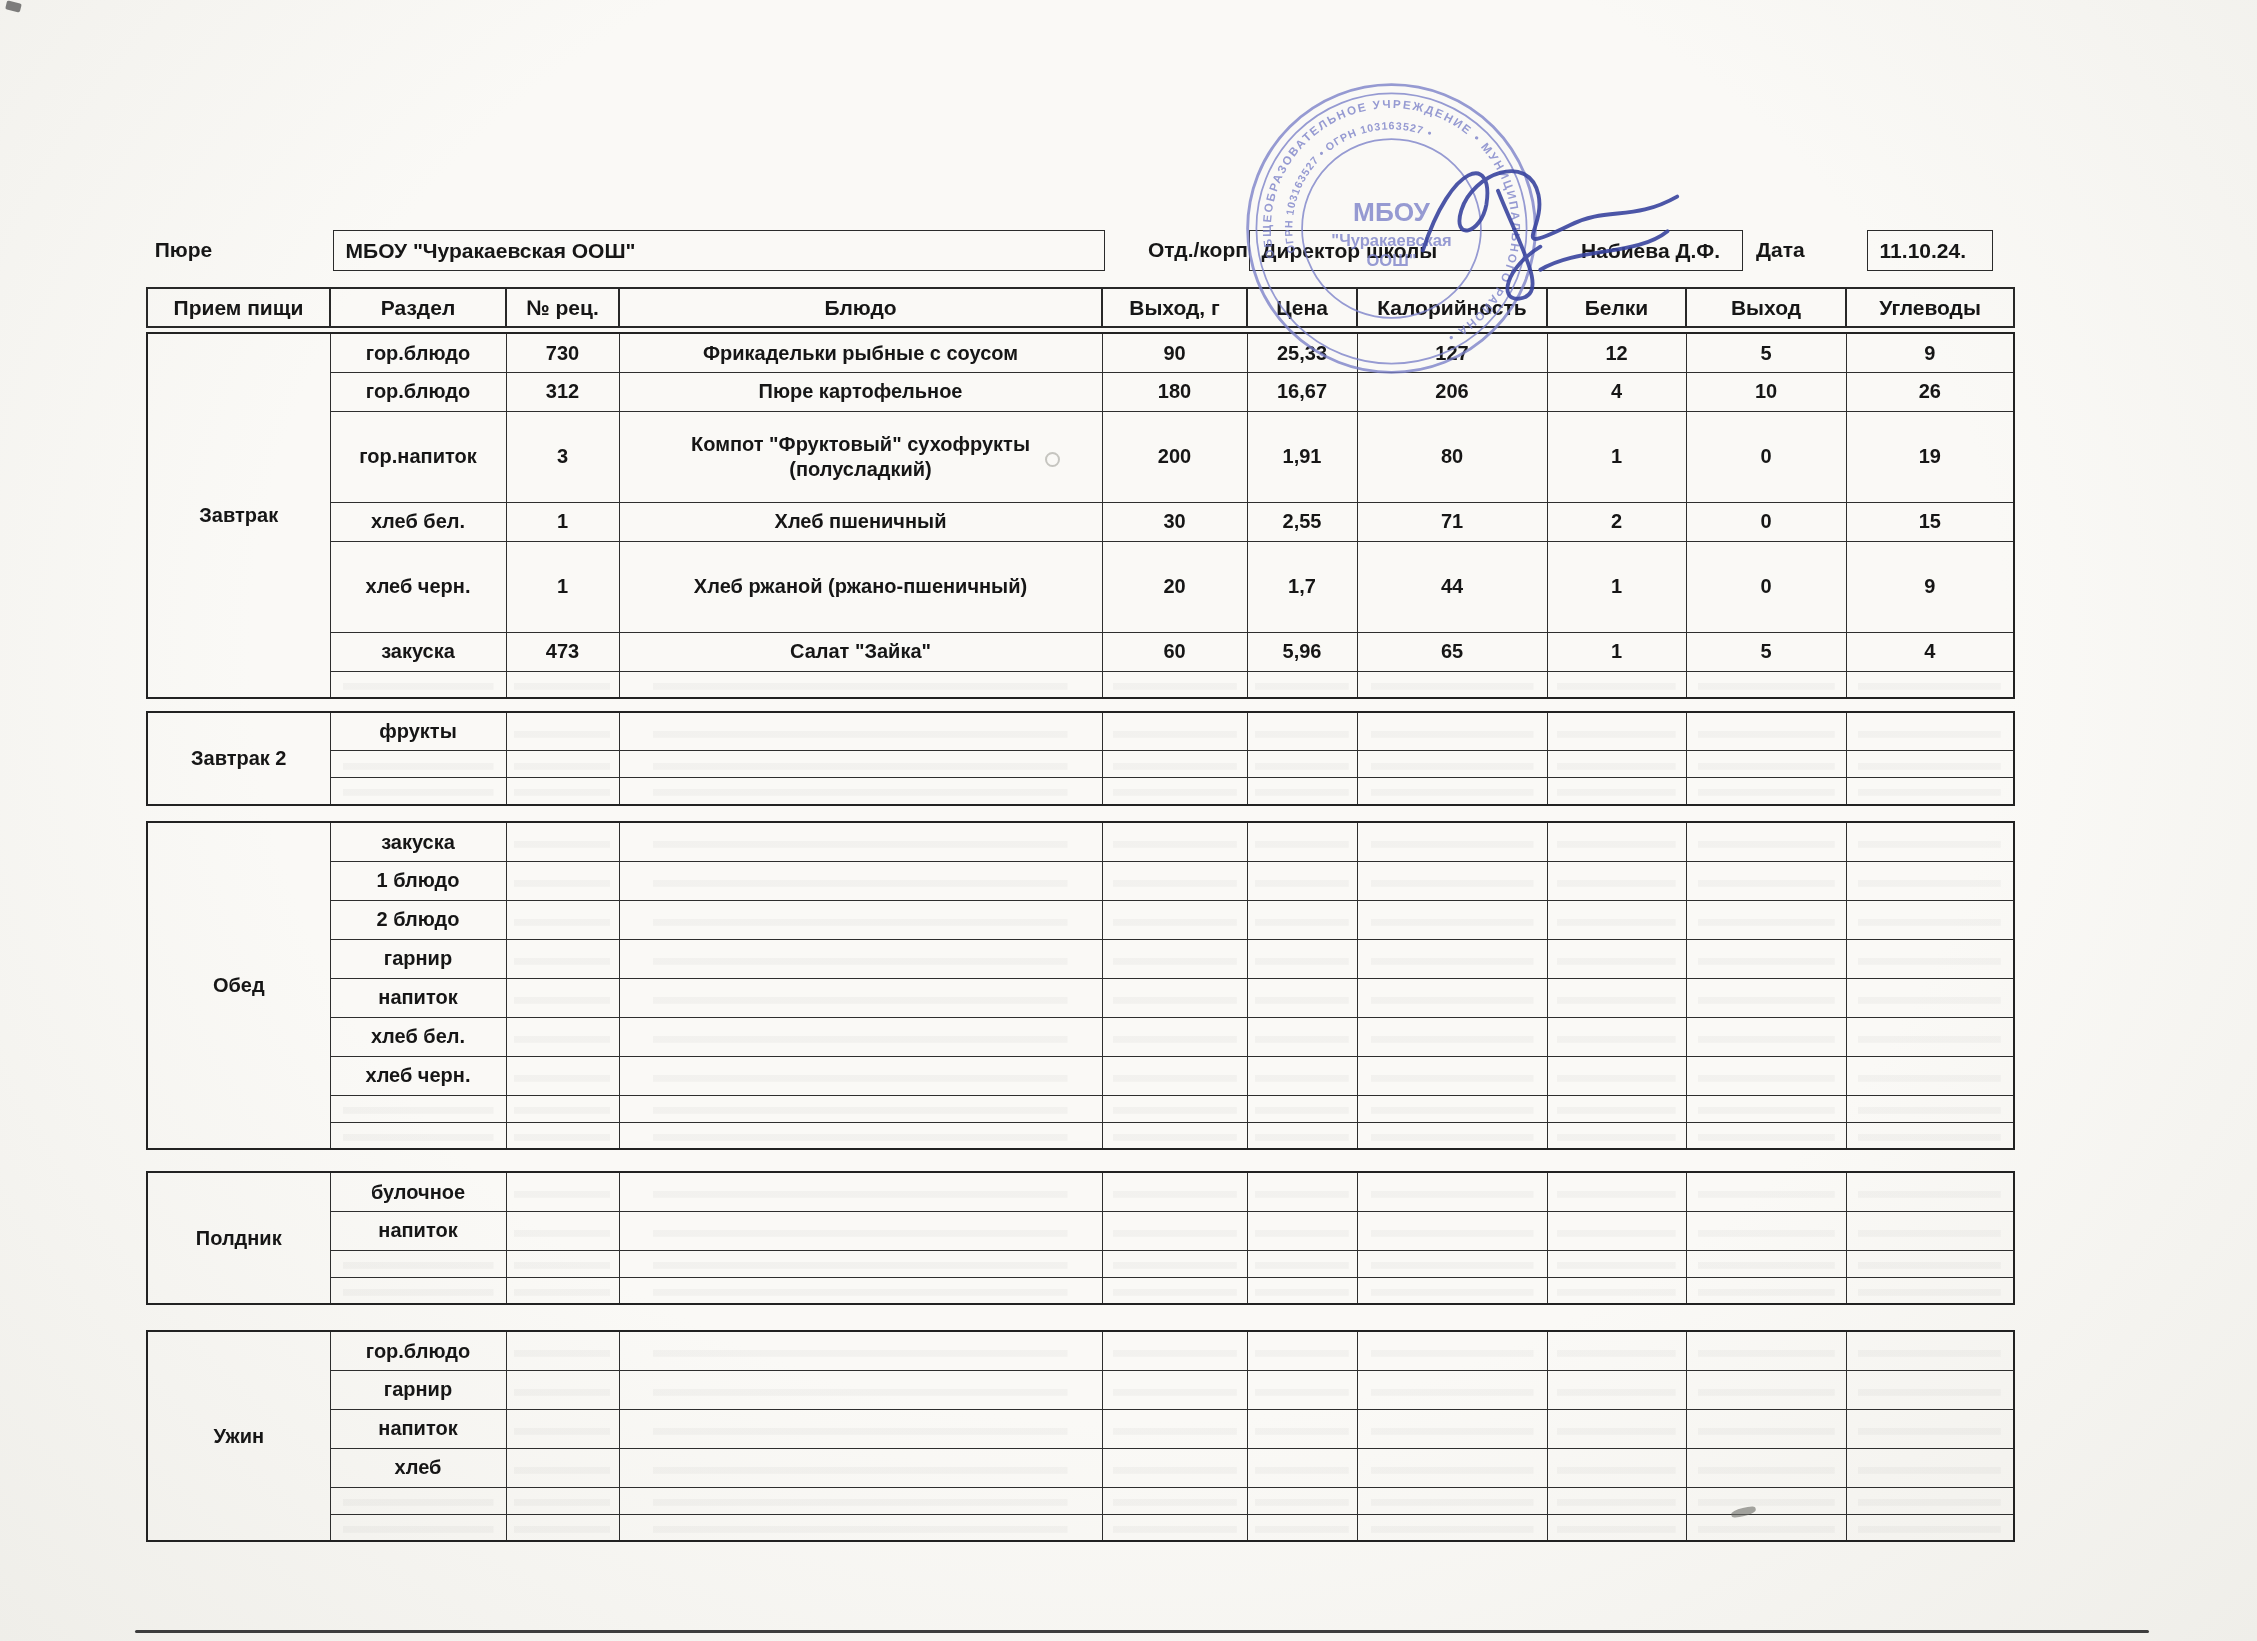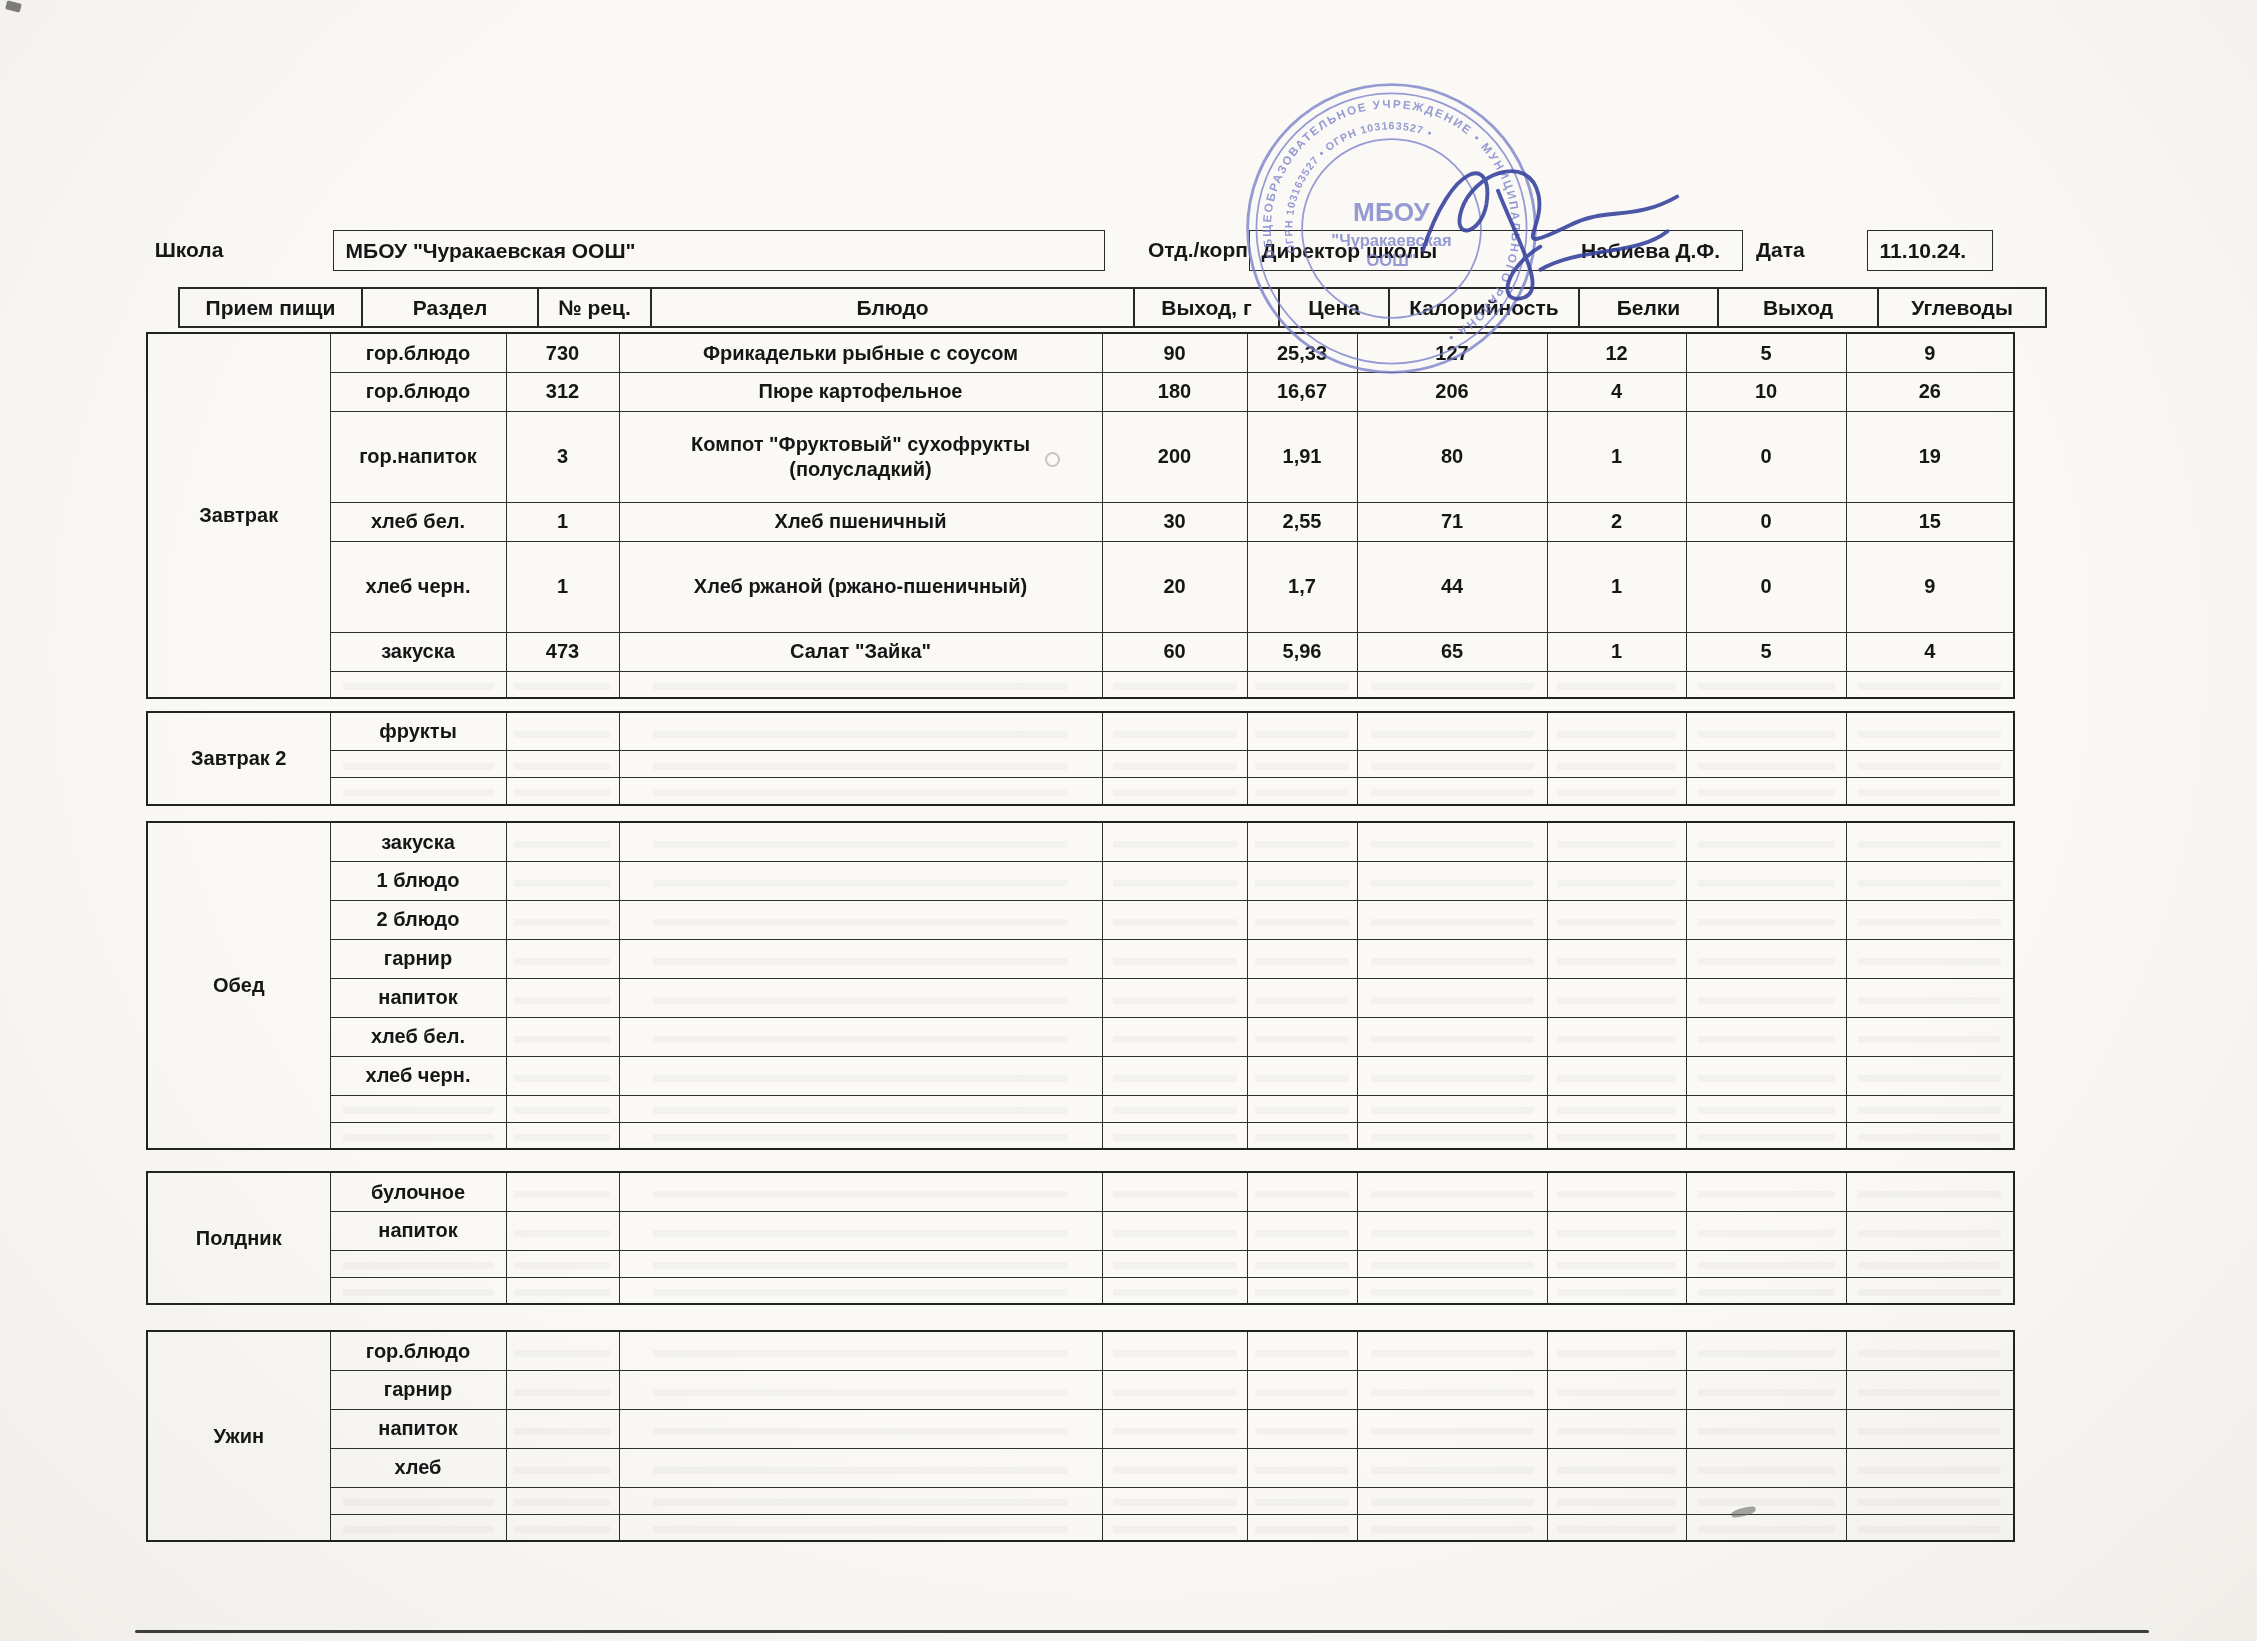--- a/index.html
+++ b/index.html
@@ -24,21 +24,21 @@
   }
   .school-box { left:187px; width:772px; }
   .director-box { left:1103px; width:494px; justify-content:space-between; padding-right:22px; }
   .date-box { left:1721px; width:126px; }
 
   
   table.menu-table { width:1867px; table-layout:fixed; border-collapse:collapse; }
   .c0{width:183px}.c1{width:176px}.c2{width:113px}.c3{width:483px}.c4{width:145px}
   .c5{width:110px}.c6{width:190px}.c7{width:139px}.c8{width:160px}.c9{width:168px}
 
-  table.header-table { margin-top:15.4px; border:2.9px solid #222;margin-left:32px; }
+  table.header-table { margin-top:15.4px; border:2.9px solid #222; }
   table.header-table th {
     border:2.4px solid #282828; height:39px; font-size:21px; font-weight:bold;
     text-align:center; padding:0 1.9px; overflow:hidden;
   }
 
   table.section-table { border:2.9px solid #222; }
   #sections table:nth-child(1){ margin-top:3.9px; }
   #sections table:nth-child(2){ margin-top:11.6px; }
   #sections table:nth-child(3){ margin-top:15.4px; }
   #sections table:nth-child(4){ margin-top:21px; }
@@ -81,21 +81,21 @@
   .speck-c { position:absolute; left:1731px; top:1508px; width:25px; height:7.7px; background:#6b6b66; opacity:0.6; border-radius:50% 30% 50% 30%; transform:rotate(-12deg); }
 </style>
 </head>
 <body>
 
 <div class="page">
 
   <div class="doc">
 
     <div class="header-strip">
-      <span class="hlabel school-label">Школа</span>
+      <span class="hlabel school-label">Пюре</span>
       <div class="hbox school-box">
         <span>МБОУ "Чуракаевская ООШ"</span>
       </div>
       <span class="hlabel dept-label">Отд./корп</span>
       <div class="hbox director-box">
         <span>Директор школы</span>
         <span>Набиева Д.Ф.</span>
       </div>
       <span class="hlabel date-label">Дата</span>
       <div class="hbox date-box">

